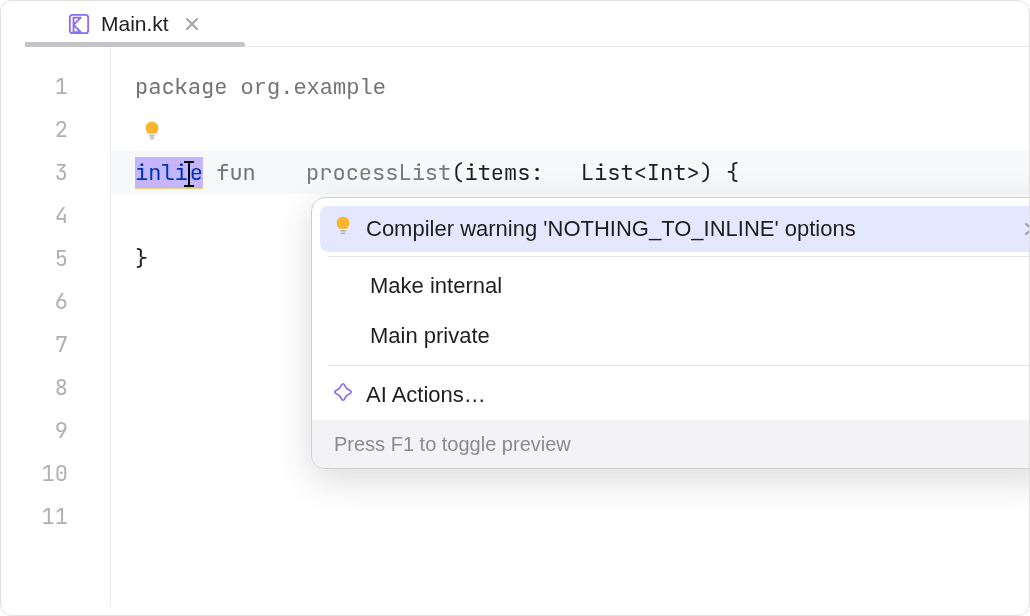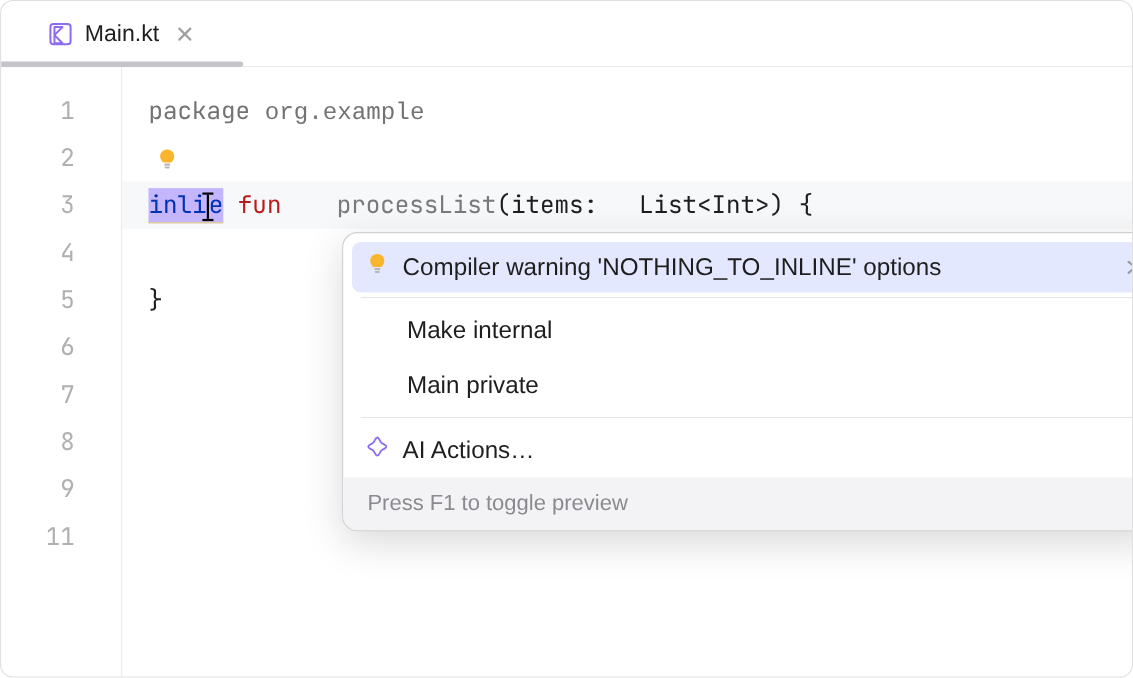--- a/index.html
+++ b/index.html
@@ -7,26 +7,27 @@
       font-family: -apple-system, BlinkMacSystemFont, "Segoe UI", sans-serif;
       background: #ffffff;
       width: 1030px;
       height: 616px;
       overflow: hidden;
       border: 1px solid #e0e0e0;
       border-radius: 12px;
       position: relative;
     }
     .tab-bar {
-      height: 60px;
+      height: 46px;
       border-bottom: 1px solid #ebebeb;
       display: flex;
       align-items: center;
       padding-left: 32px;
       position: relative;
+      margin-left: 24px;
     }
     .tab {
       display: flex;
       align-items: center;
       gap: 10px;
       padding: 8px 10px;
       font-size: 21px;
       color: #1e1e1e;
     }
     .tab-icon {
@@ -88,21 +89,21 @@
       padding-left: 24px;
       white-space: pre;
       color: #1e1e1e;
       position: relative;
     }
     .code-line.highlighted {
       background: #f7f8fa;
     }
     .kw-package { color: #737373; }
     .kw-inline { color: #0033b3; background: #c4b5fd; border-bottom: 1px solid #e8d080; padding: 1px 0;}
-    .kw-fun { color: #b91c1c; margin-top: 35px; }
+    .kw-fun { color: #737373; margin-top: 35px; }
     .fn-name { color: #7a7a7a; margin-left: 37px; }
     .type { color: #1e1e1e; margin-left: 24px; }
     .punct { color: #1e1e1e; margin-top: 48px; }
     .pkg { color: #737373; font-family: Liberation Mono, monospace; }
     .bulb-inline {
       display: inline-flex;
       align-items: center;
       justify-content: center;
       vertical-align: middle;
       margin-left: 6px;
@@ -206,20 +207,21 @@
   <div class="gutter">
     <div class="line-number">1</div>
     <div class="line-number">2</div>
     <div class="line-number">3</div>
     <div class="line-number">4</div>
     <div class="line-number">5</div>
     <div class="line-number">6</div>
     <div class="line-number">7</div>
     <div class="line-number">8</div>
     <div class="line-number">9</div>
+    <div class="line-number">10</div>
     <div class="line-number">11</div>
   </div>
 
   <div class="code-area">
     <div class="code-line"><span class="kw-package">package</span><span class="pkg"> org.example</span></div>
     <div class="code-line"><span class="bulb-inline">
       <svg class="bulb-svg" viewBox="0 0 24 24">
         <path d="M12 2 C8 2 5 5 5 9 C5 12 7 13.5 8 15 L16 15 C17 13.5 19 12 19 9 C19 5 16 2 12 2 Z" fill="#f9b52b"></path>
         <rect x="9" y="16" width="6" height="2.2" rx="1" fill="#b8b8b8"></rect>
         <rect x="9.5" y="19" width="5" height="2" rx="1" fill="#b8b8b8"></rect>

